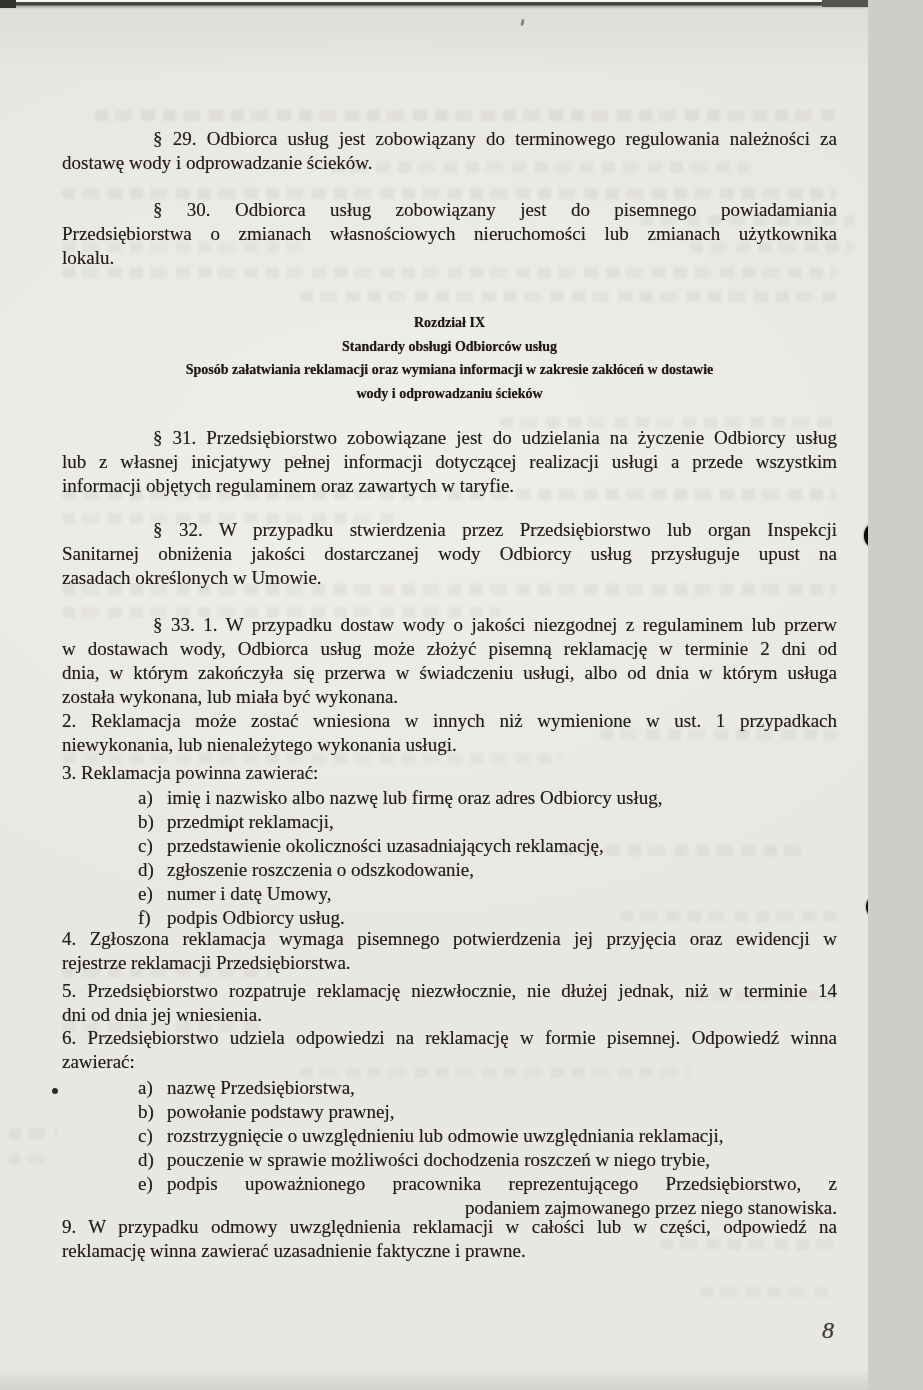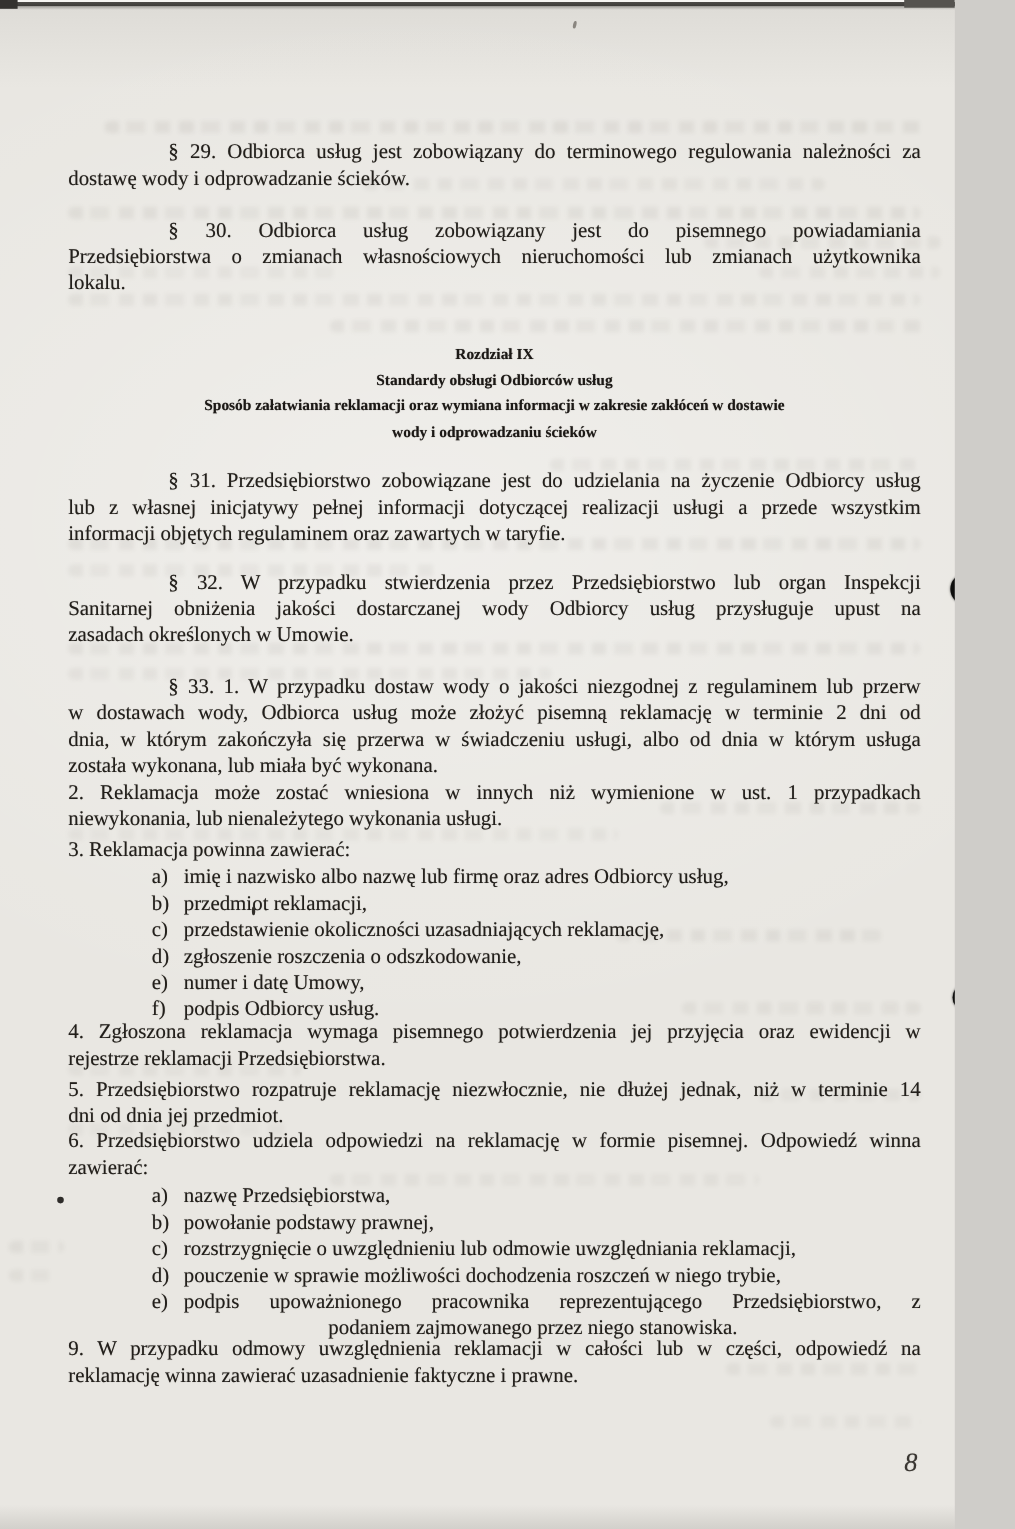--- a/index.html
+++ b/index.html
@@ -35,21 +35,21 @@
     text-shadow:0 0 .8px rgba(40,34,28,.6);}
 
   
   .list{position:absolute;left:0;width:775px;}
   .li{position:relative;padding-left:105px;min-height:24px;line-height:24px;font-size:19px;
     text-shadow:0 0 .7px rgba(50,44,37,.55);}
   .li .marker{position:absolute;left:76px;top:0;}
   .li.wrap{padding-left:70px;}
   .li.wrap .wl1{display:block;height:24px;line-height:24px;padding-left:35px;width:670px;
     text-align:justify;text-align-last:justify;}
-  .li.wrap .wl2{display:block;height:24px;line-height:24px;text-align:center;}
+  .li.wrap .wl2{display:block;height:24px;line-height:24px;text-align:right;}
 
   .pageno{position:absolute;left:822px;top:1317px;font-size:24px;font-style:italic;
     color:#3a3733;text-shadow:0 0 .8px rgba(60,54,46,.5);}
 
   
   .bleed{position:absolute;height:11px;border-radius:5px;filter:blur(1.7px);
     background:repeating-linear-gradient(90deg,
       rgba(108,103,95,.24) 0px, rgba(108,103,95,.24) 13px,
       rgba(108,103,95,0) 13px, rgba(108,103,95,0) 20px,
       rgba(108,103,95,.18) 20px, rgba(108,103,95,.18) 37px,
@@ -172,21 +172,21 @@
       </div>
     </div>
 
     <div class="block" style="top:927px">
       <span class="line">4. Zgłoszona reklamacja wymaga pisemnego potwierdzenia jej przyjęcia oraz ewidencji w</span>
       <span class="line last">rejestrze reklamacji Przedsiębiorstwa.</span>
     </div>
 
     <div class="block" style="top:979px">
       <span class="line">5. Przedsiębiorstwo rozpatruje reklamację niezwłocznie, nie dłużej jednak, niż w terminie 14</span>
-      <span class="line last">dni od dnia jej przedmiot.</span>
+      <span class="line last">dni od dnia jej wniesienia.</span>
     </div>
 
     <div class="block" style="top:1026px">
       <span class="line">6. Przedsiębiorstwo udziela odpowiedzi na reklamację w formie pisemnej. Odpowiedź winna</span>
       <span class="line last">zawierać:</span>
     </div>
 
     <div class="list" style="top:1076px">
       <div class="li">
         <span class="marker">a)</span>

